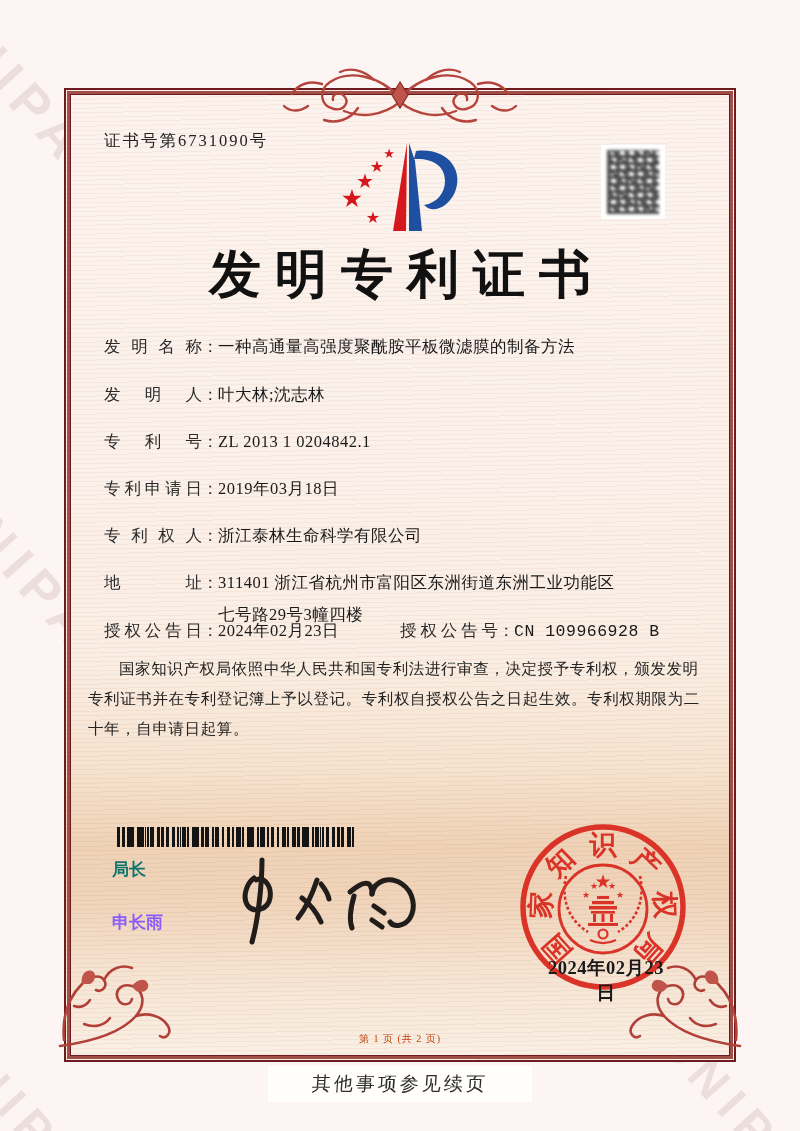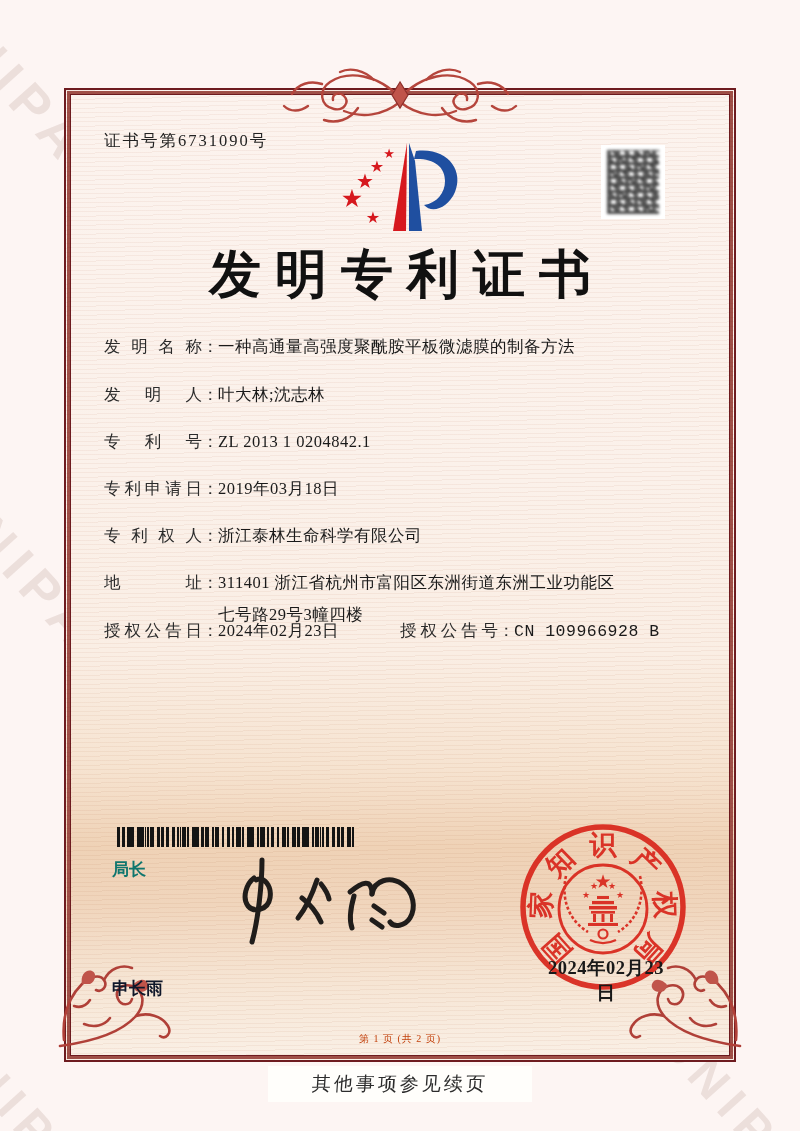--- a/index.html
+++ b/index.html
@@ -48,22 +48,22 @@
   .paras{position:absolute;left:88px;top:654px;width:624px;font-size:15.5px;
       line-height:1.92;letter-spacing:.6px;color:#232323;}
   .paras p{margin:0 0 11px 0;text-indent:2em;}
   .barcode{position:absolute;left:117px;top:827px;width:238px;height:20px;
       background-image:
         repeating-linear-gradient(90deg,#141414 0 2px,transparent 2px 5px),
         repeating-linear-gradient(90deg,#141414 0 1px,transparent 1px 7px),
         repeating-linear-gradient(90deg,#141414 0 3px,transparent 3px 11px);}
   .director-title{position:absolute;left:112px;top:858px;
       font:700 17px "Liberation Sans","DejaVu Sans",sans-serif;color:#0f766e;}
-  .director-name{position:absolute;left:112px;top:977px;
-      font:700 17px "Liberation Sans","DejaVu Sans",sans-serif;color:#0f172a;}
+  .director-name{position:absolute;left:112px;top:911px;
+      font:700 17px "Liberation Sans","DejaVu Sans",sans-serif;color:#8b5cf6;}
   .signature{position:absolute;left:222px;top:850px;z-index:6;}
   .seal{position:absolute;left:506px;top:810px;width:194px;height:194px;z-index:5;opacity:.95;}
   .seal-char{font:700 27px "Liberation Sans","DejaVu Sans",sans-serif;fill:#d92b20;text-anchor:middle;}
   .sealstroke{stroke:#d92b20;fill:none;}
   .seal-date{position:absolute;left:541px;top:955px;width:130px;text-align:center;z-index:7;
       font:700 18.5px "Liberation Serif",serif;color:#191919;letter-spacing:.5px;}
   .page-info{position:absolute;left:0;right:0;top:1032px;text-align:center;
       font-size:10px;letter-spacing:1px;color:#c2410c;}
   .foot-strip{position:absolute;left:268px;top:1066px;width:264px;height:36px;
       background:#fffefb;z-index:4;display:flex;align-items:center;justify-content:center;}
@@ -182,20 +182,21 @@
       <div class="addr2 fvalue">七号路29号3幢四楼</div>
       <div class="frow" style="top:290px;">
         <span class="flabel">授权公告日</span><span class="fcolon">：</span><span class="fvalue">2024年02月23日</span>
         <span class="grant-no">
           <span class="flabel">授权公告号</span><span class="fcolon">：</span><span class="fvalue">CN 109966928 B</span>
         </span>
       </div>
     </div>
 
     <div class="paras">
+      <p>国家知识产权局依照中华人民共和国专利法进行审查，决定授予专利权，颁发发明专利证书并在专利登记簿上予以登记。专利权自授权公告之日起生效。专利权期限为二十年，自申请日起算。</p>
     </div>
 
     <div class="barcode"></div>
 
     <div class="director-title">局长</div>
     <div class="director-name">申长雨</div>
 
     <svg class="signature" width="210" height="95" viewBox="0 0 210 95">
       <g stroke="#201d1b" stroke-width="5" fill="none" stroke-linecap="round" stroke-linejoin="round">
         <path d="M32,28 C24,34 20,48 26,56 C32,63 46,60 48,48 C50,36 42,26 34,30"></path>

